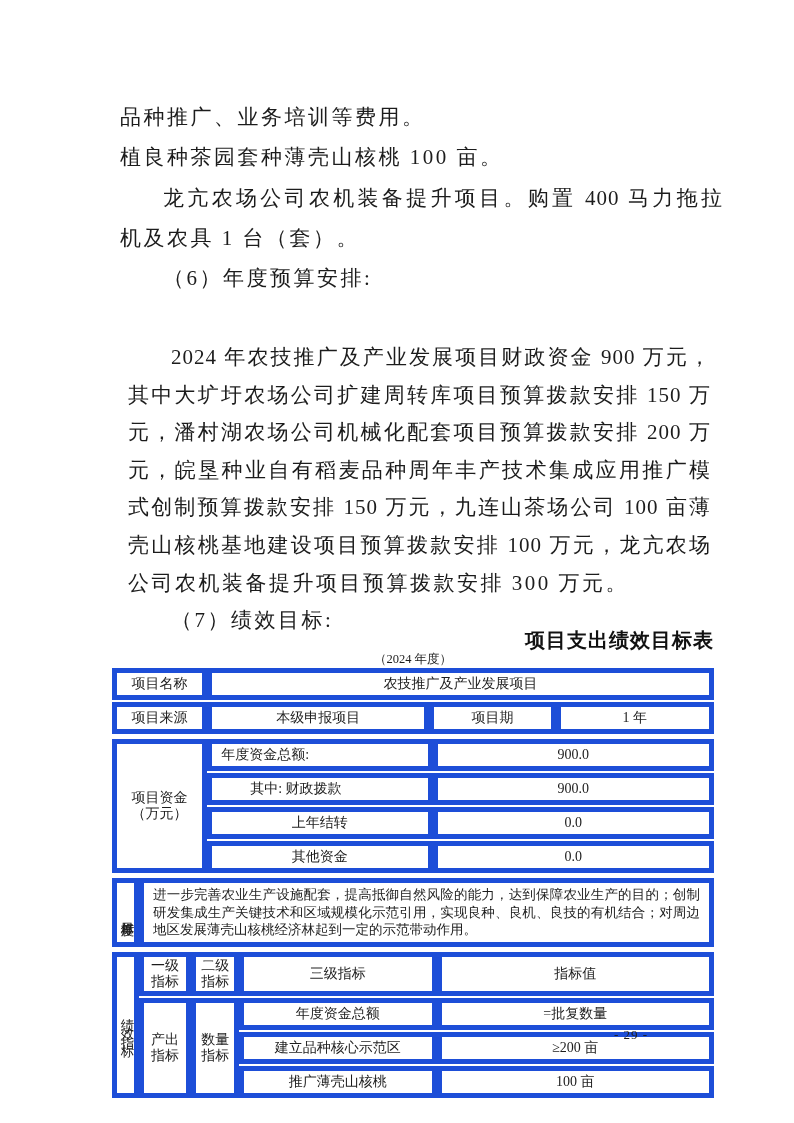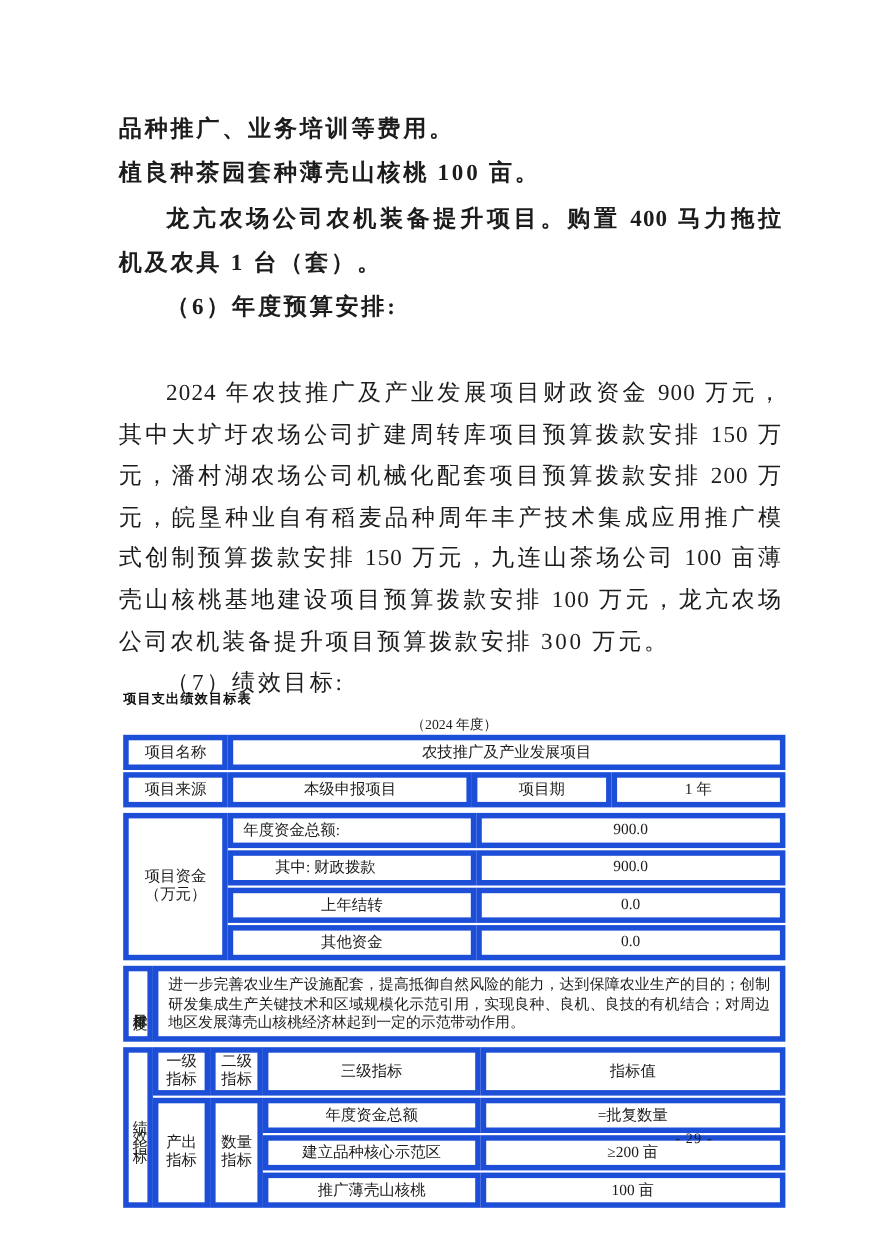--- a/index.html
+++ b/index.html
@@ -5,40 +5,40 @@
   html,body{margin:0;padding:0;background:#ffffff;}
   .page{
     position:relative;
     width:794px;height:1123px;
     background:#ffffff;
     overflow:hidden;
     font-family:"Liberation Serif","DejaVu Serif",serif;
     color:#1c1c1c;
   }
   
-  .bodytext{position:absolute;left:108px;top:97px;width:603px;font-weight:bold;}
+  .bodytext{position:absolute;left:120px;top:97px;width:603px;}
   .bt2{position:absolute;left:108px;top:339px;width:603px;}
   .line{
     font-size:21px;
     line-height:40.3px;
     letter-spacing:2.5px;
     white-space:nowrap;
   }
-  .bt2 .line{line-height:37.6px;}
+  .bt2 .line{line-height:37.6px;margin-left:20px;}
   .line.justify{
     white-space:normal;
     text-align:justify;
     text-align-last:justify;
     letter-spacing:1px;
   }
   .line.indent{text-indent:43px;}
   
   .tbl-title{
     position:absolute;left:112px;top:627px;width:602px;
-    text-align:left;font-size:12px;font-weight:bold;
+    text-align:right;font-size:20px;font-weight:bold;
     font-family:"Liberation Sans","DejaVu Sans",sans-serif;
     letter-spacing:1px;color:#111;
   }
   .tbl-subtitle{
     position:absolute;left:112px;top:651px;width:602px;
     text-align:center;font-size:12.5px;color:#1c1c1c;
   }
   
   .tablewrap{position:absolute;left:112px;top:666px;width:602px;}
   table{

